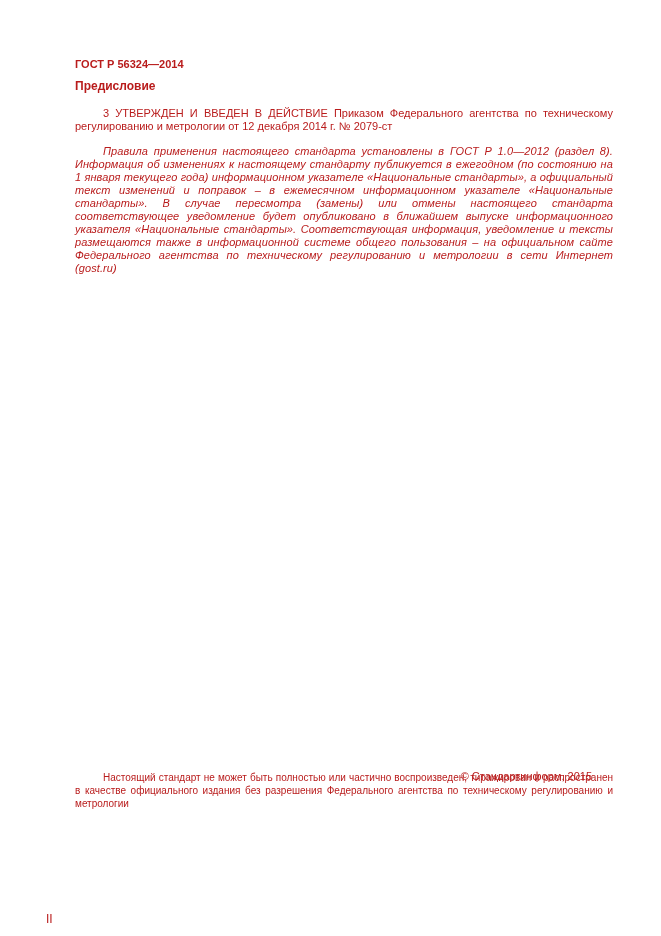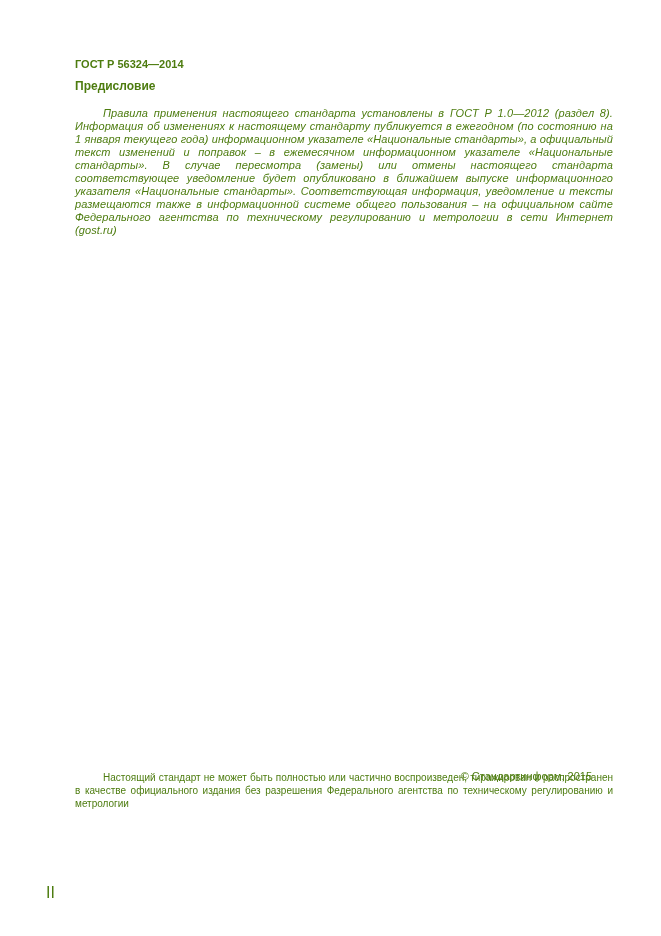--- a/index.html
+++ b/index.html
@@ -6,21 +6,21 @@
     margin: 0;
     padding: 0;
     background: #ffffff;
   }
   .page {
     position: relative;
     width: 640px;
     height: 936px;
     background: #ffffff;
     font-family: "Liberation Sans", sans-serif;
-    color: #4d7c0f;
+    color: #b91c1c;
     overflow: hidden;
     box-sizing: border-box;
   }
   .content {
     position: absolute;
     top: 58px;
     left: 75px;
     width: 538px;
   }
   .doc-number {
@@ -59,31 +59,32 @@
     left: 75px;
     width: 538px;
     font-size: 10px;
     line-height: 13px;
     text-align: justify;
     text-indent: 28px;
     margin: 0;
   }
   .page-number {
     position: absolute;
-    top: 884px;
+    top: 912px;
     left: 46px;
-    font-size: 16px;
+    font-size: 12px;
   }
 </style>
 </head>
 <body>
 
 <div class="page">
   <div class="content">
     <div class="doc-number">ГОСТ Р 56324—2014</div>
     <h1 class="title">Предисловие</h1>
+    <p class="para">3 УТВЕРЖДЕН И ВВЕДЕН В ДЕЙСТВИЕ Приказом Федерального агентства по техническому регулированию и метрологии от 12 декабря 2014 г. № 2079-ст</p>
     <p class="para rules">Правила применения настоящего стандарта установлены в ГОСТ Р 1.0—2012 (раздел 8). Информация об изменениях к настоящему стандарту публикуется в ежегодном (по состоянию на 1 января текущего года) информационном указателе «Национальные стандарты», а официальный текст изменений и поправок – в ежемесячном информационном указателе «Национальные стандарты». В случае пересмотра (замены) или отмены настоящего стандарта соответствующее уведомление будет опубликовано в ближайшем выпуске информационного указателя «Национальные стандарты». Соответствующая информация, уведомление и тексты размещаются также в информационной системе общего пользования – на официальном сайте Федерального агентства по техническому регулированию и метрологии в сети Интернет (gost.ru)</p>
   </div>
 
   <div class="copyright">©  Стандартинформ, 2015</div>
   <p class="footer-note">Настоящий стандарт не может быть полностью или частично воспроизведен, тиражирован и распространен в качестве официального издания без разрешения Федерального агентства по техническому регулированию и метрологии</p>
   <div class="page-number">II</div>
 </div>
 
 </body></html>

